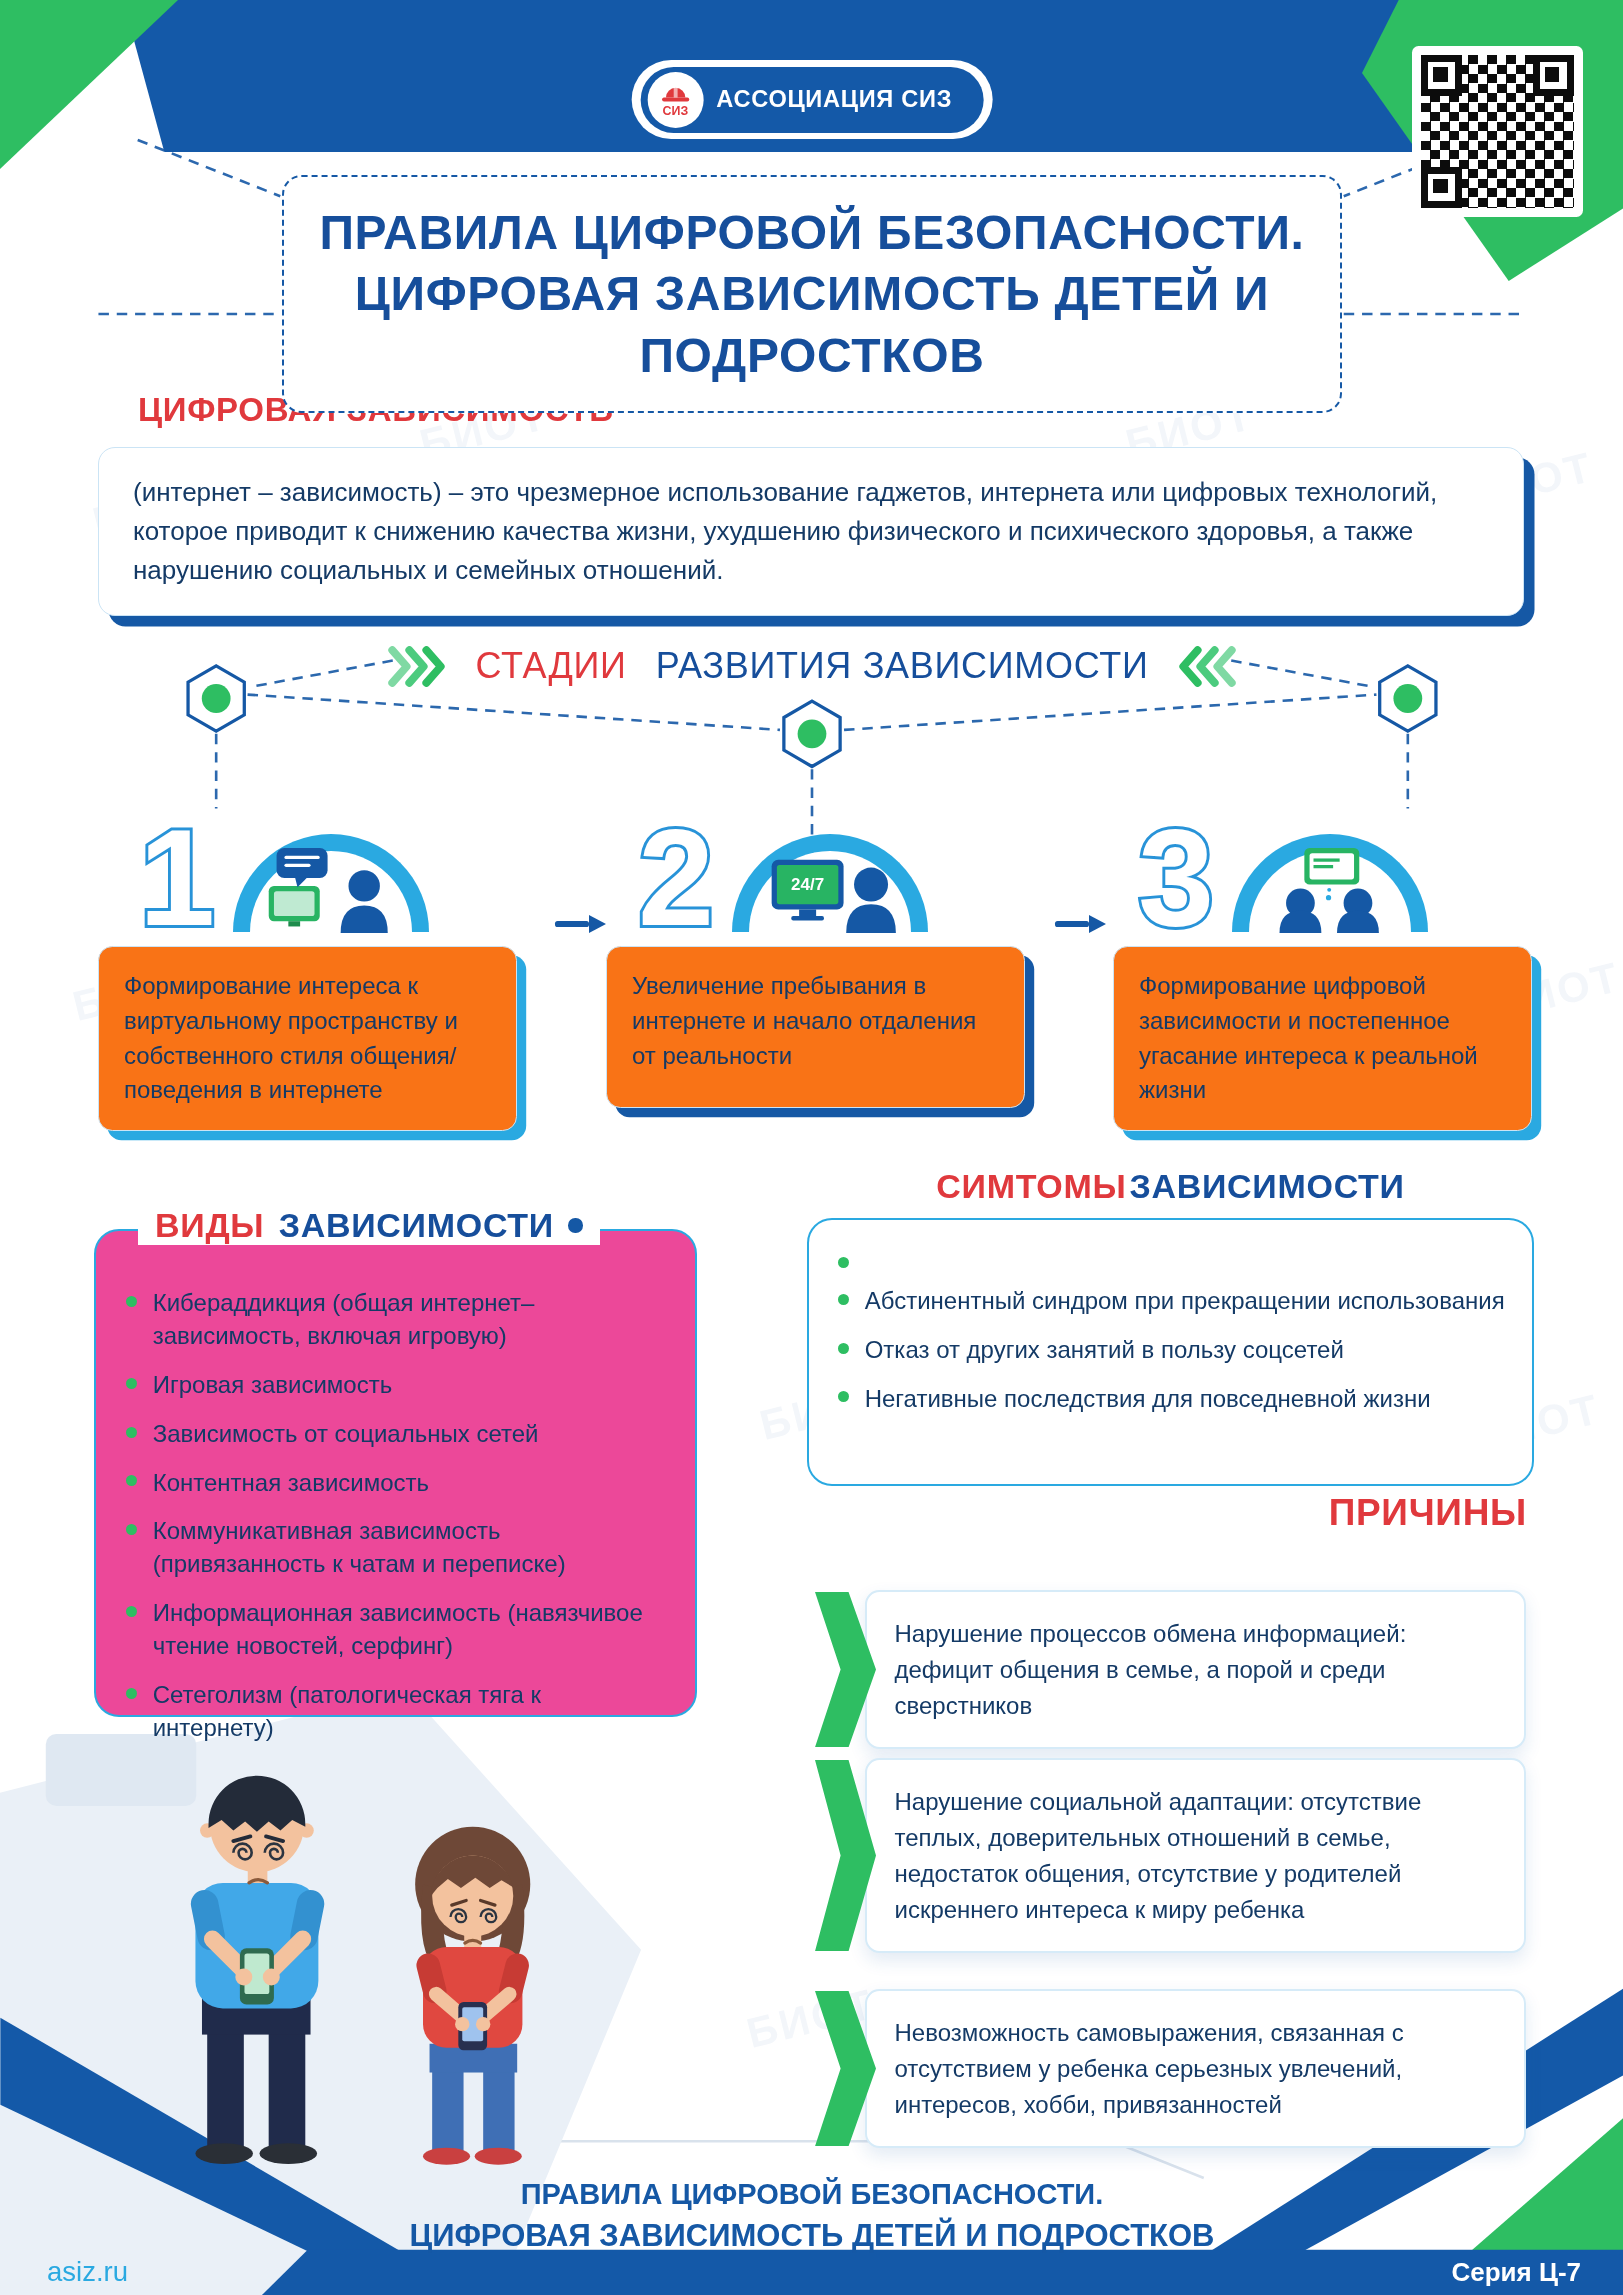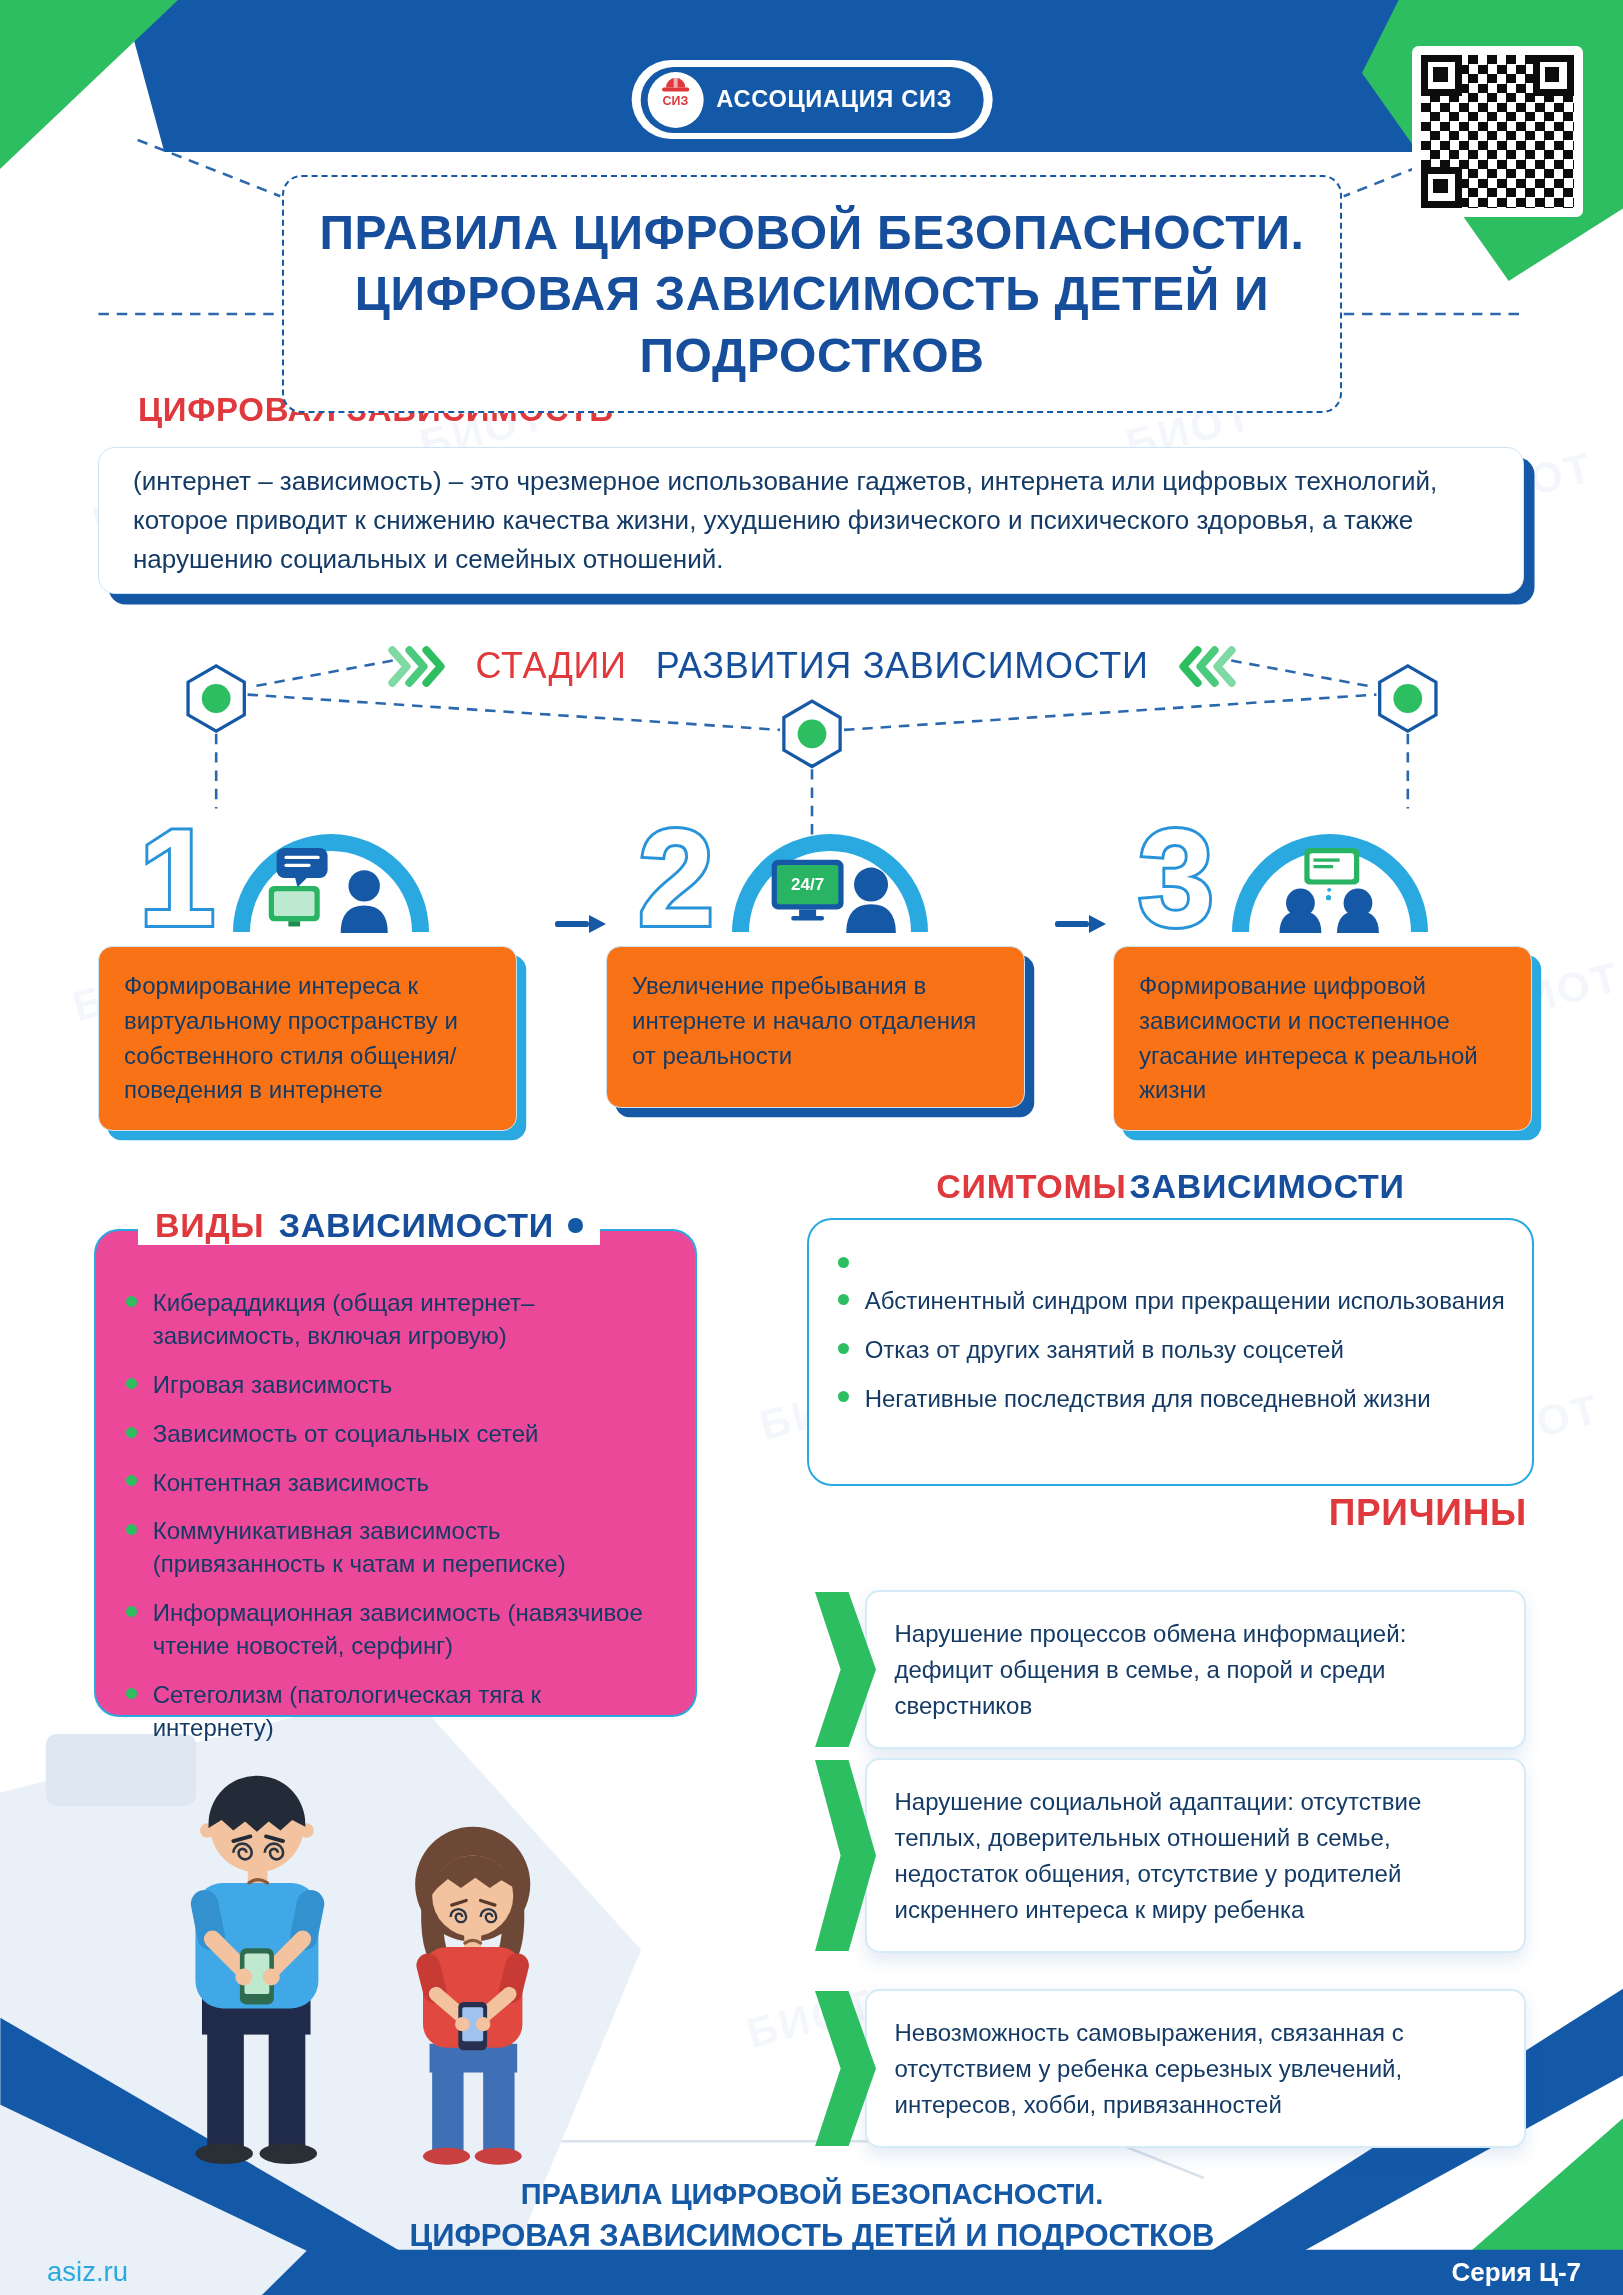--- a/index.html
+++ b/index.html
@@ -11,21 +11,21 @@
   .wm { position:absolute; font-weight:bold; font-size:42px; color:rgba(21,88,165,0.05);
         transform:rotate(-14deg); letter-spacing:2.6px; user-select:none; }
   
   .header-band { position:absolute; left:123px; top:0; width:1378px; height:152px;
     background:#1459A8; clip-path:polygon(0 0,100% 0,97% 100%,3% 100%); z-index:2; }
   .logo-wrap { position:absolute; left:50%; top:60px; transform:translateX(-50%);
     background:#fff; border-radius:46px; padding:6.5px 9.2px; z-index:4; }
   .logo-pill { background:#1459A8; border-radius:39px; display:flex; align-items:center;
     gap:13px; padding:5.2px 31px 5.2px 6.5px; }
   .logo-circle { width:56px; height:56px; border-radius:50%; background:#fff;
-    display:flex; flex-direction:column; align-items:center; }
+    display:flex; flex-direction:column; align-items:center; justify-content:center; }
   .logo-mark { font-size:12.4px; font-weight:bold; color:#E0393D; line-height:1; margin-top:1.3px; }
   .logo-label { color:#fff; font-weight:bold; font-size:23.6px; letter-spacing:0.7px; white-space:nowrap; }
   .corner-tl { position:absolute; left:0; top:0; width:178px; height:169px; background:#2EBE62;
     clip-path:polygon(0 0,100% 0,0 100%); z-index:3; }
   .corner-tr { position:absolute; right:0; top:0; width:262px; height:281px; background:#2EBE62;
     clip-path:polygon(14% 0,100% 0,100% 74%,56% 100%,0 26%); z-index:3; }
   .qr { position:absolute; left:1412px; top:46px; width:171px; height:171px; background:#fff;
     border-radius:6.5px; padding:9.2px; box-sizing:border-box; z-index:5; }
   .qr-inner { position:relative; width:100%; height:100%;
     background-image:repeating-conic-gradient(#0c0c0c 0% 25%, #ffffff 0% 50%);
@@ -37,21 +37,21 @@
   
   .title-box { position:absolute; left:282px; top:175px; width:1060px; box-sizing:border-box;
     border:2.6px dashed #1558A5; border-radius:19.6px; padding:25px 15.7px; text-align:center;
     background:#fff; z-index:3; }
   .title-line { font-weight:800; color:#164E9B; font-size:48px; line-height:1.28; letter-spacing:0.7px; }
   
   .def-heading { position:absolute; left:138px; top:391px; font-size:33px; font-weight:800;
     color:#E0393D; letter-spacing:0.7px; z-index:2; }
   .def-card { position:absolute; left:98px; top:447px; width:1426px; box-sizing:border-box;
     background:#fff; border:1.3px solid #CBE4F5; border-radius:17px; box-shadow:10.5px 10.5px 0 #1558A5;
-    padding:14px 34px; font-size:26px; line-height:1.5; color:#143A66; z-index:2; }
+    padding:25px 34px; font-size:26px; line-height:1.5; color:#143A66; z-index:2; }
   
   .stages-heading { position:absolute; left:0; top:645px; width:100%; display:flex;
     justify-content:center; align-items:center; gap:29px; z-index:2; }
   .stages-heading .txt { font-size:36px; font-weight:400; letter-spacing:0.7px; }
   .stage-fig { position:absolute; display:flex; align-items:flex-end; z-index:2; }
   .fig1 { left:128px; top:816px; } .fig2 { left:627px; top:816px; } .fig3 { left:1127px; top:816px; }
   .arch { position:relative; margin-left:6.5px; width:196px; height:98px; box-sizing:border-box;
     border:17px solid #2AA9E1; border-bottom:none; border-radius:98px 98px 0 0; }
   .arch svg.sticon { position:absolute; left:3.9px; bottom:-1.3px; }
   .arrow { position:absolute; top:915px; display:flex; align-items:center; z-index:2; }

